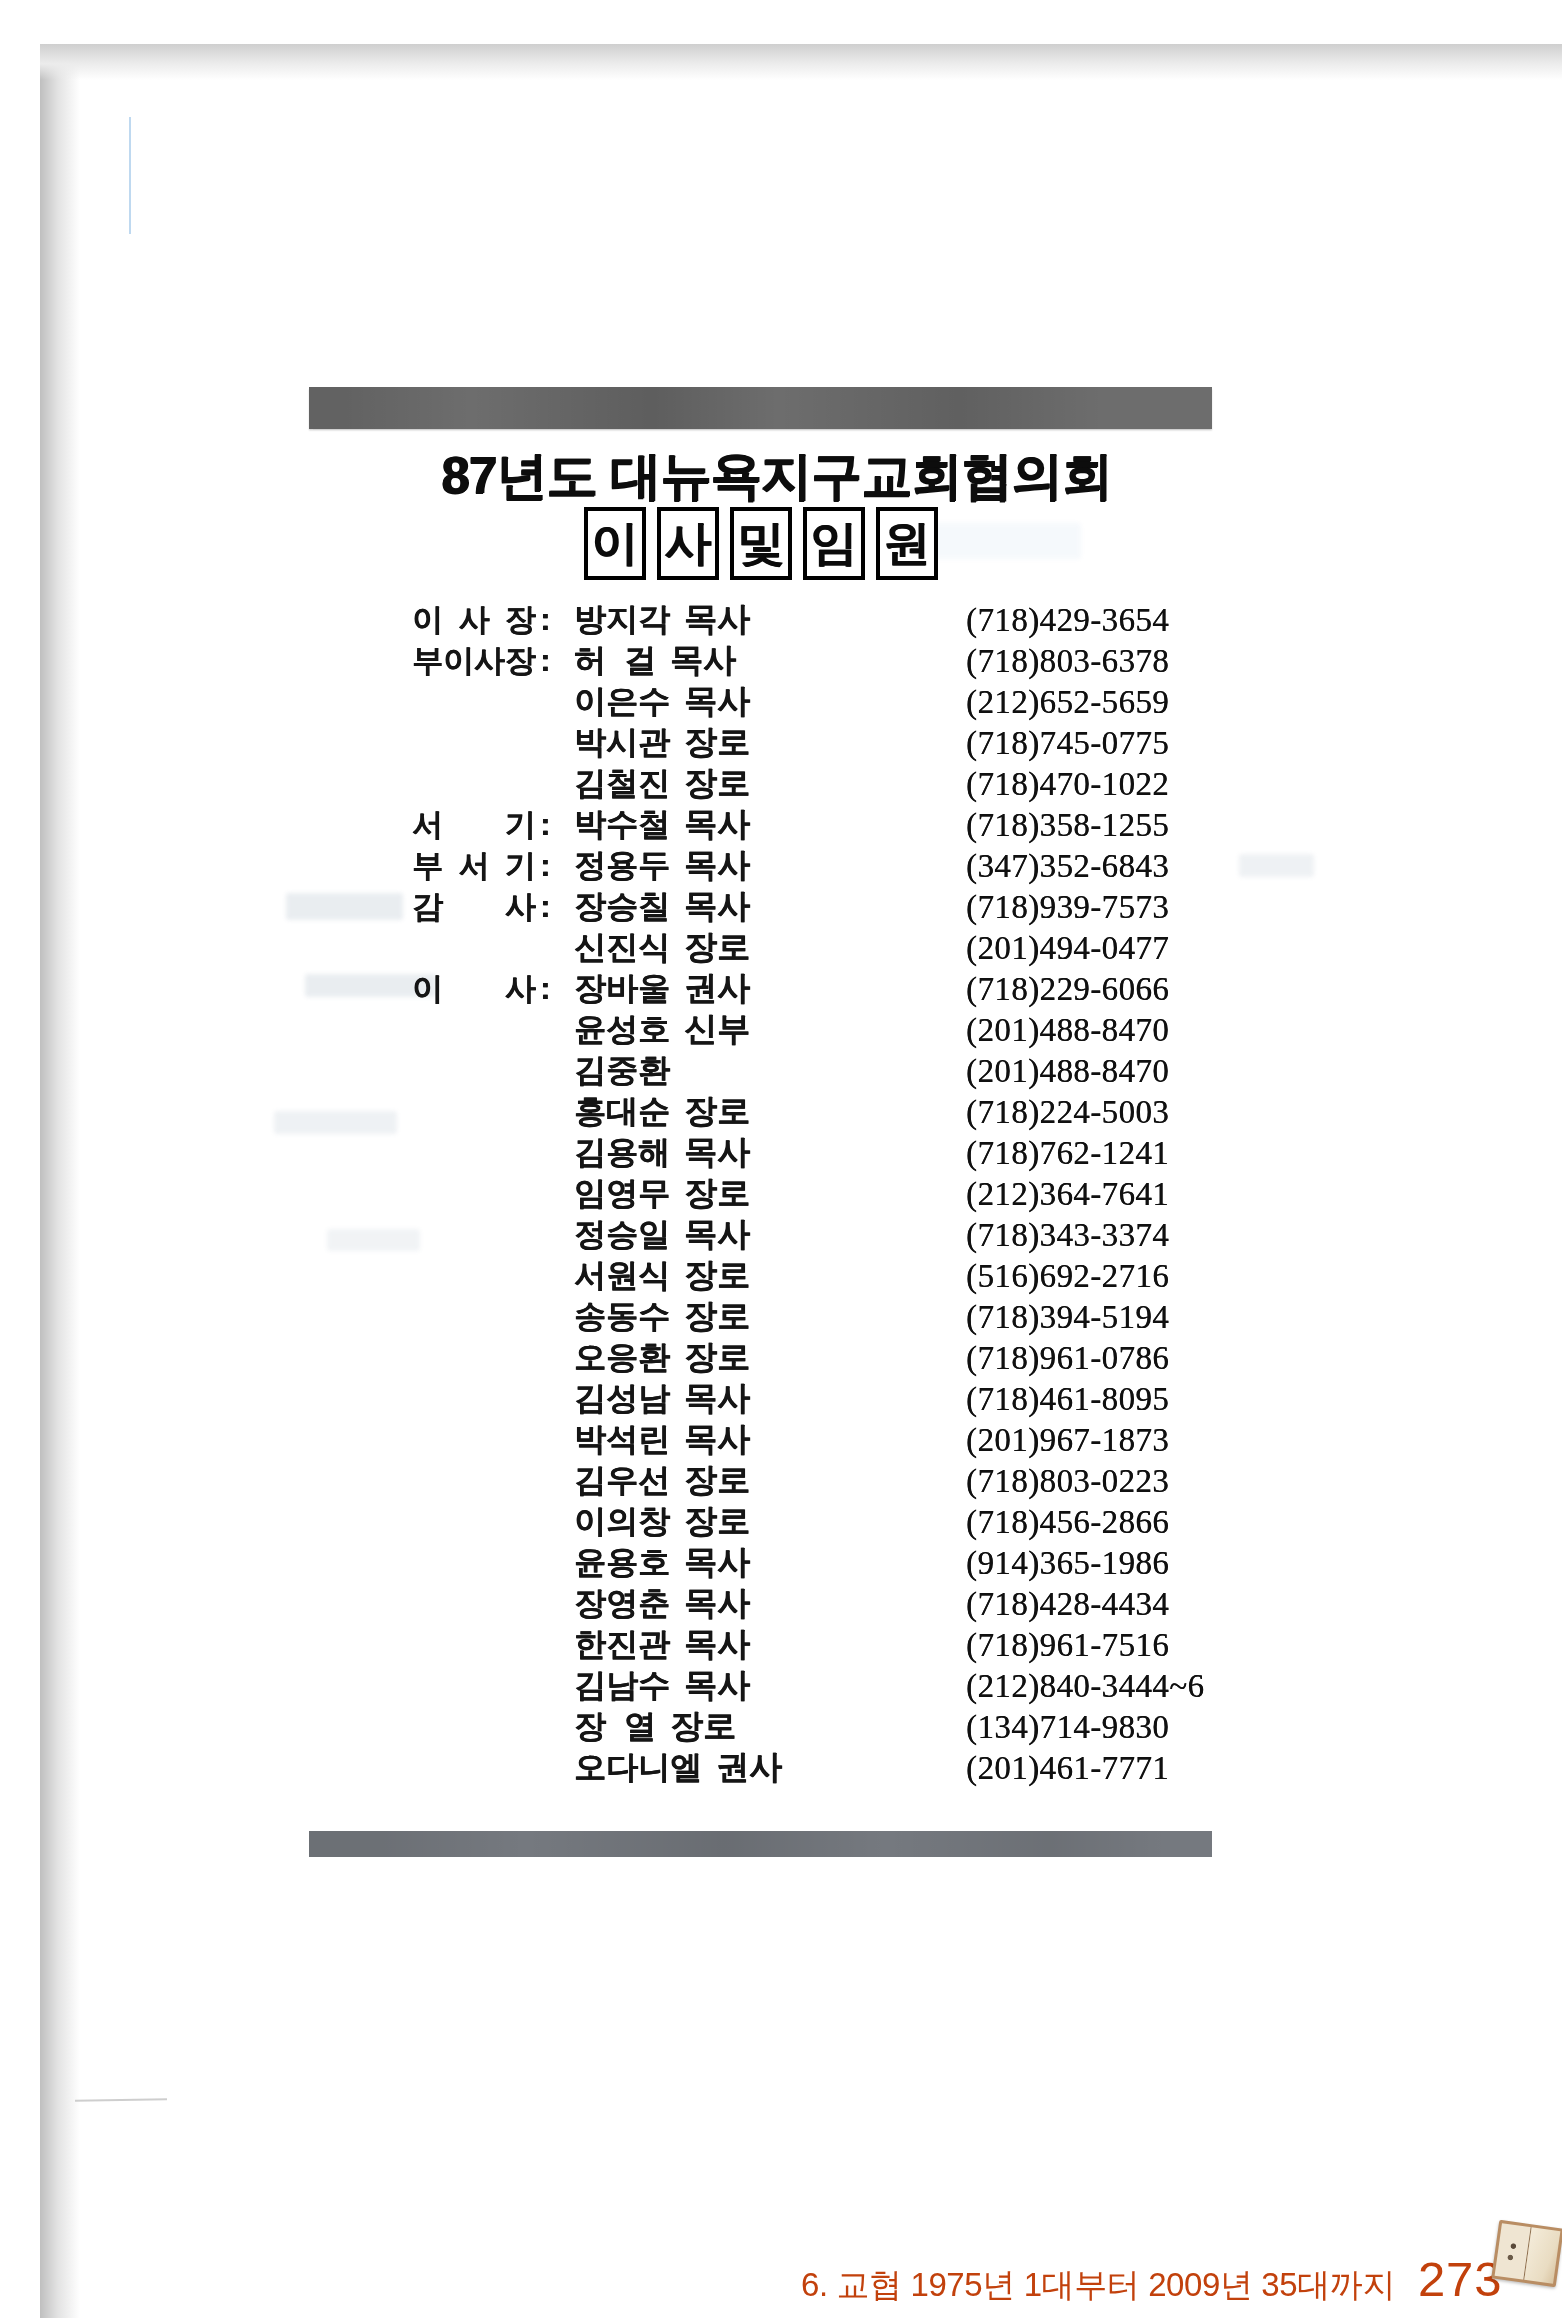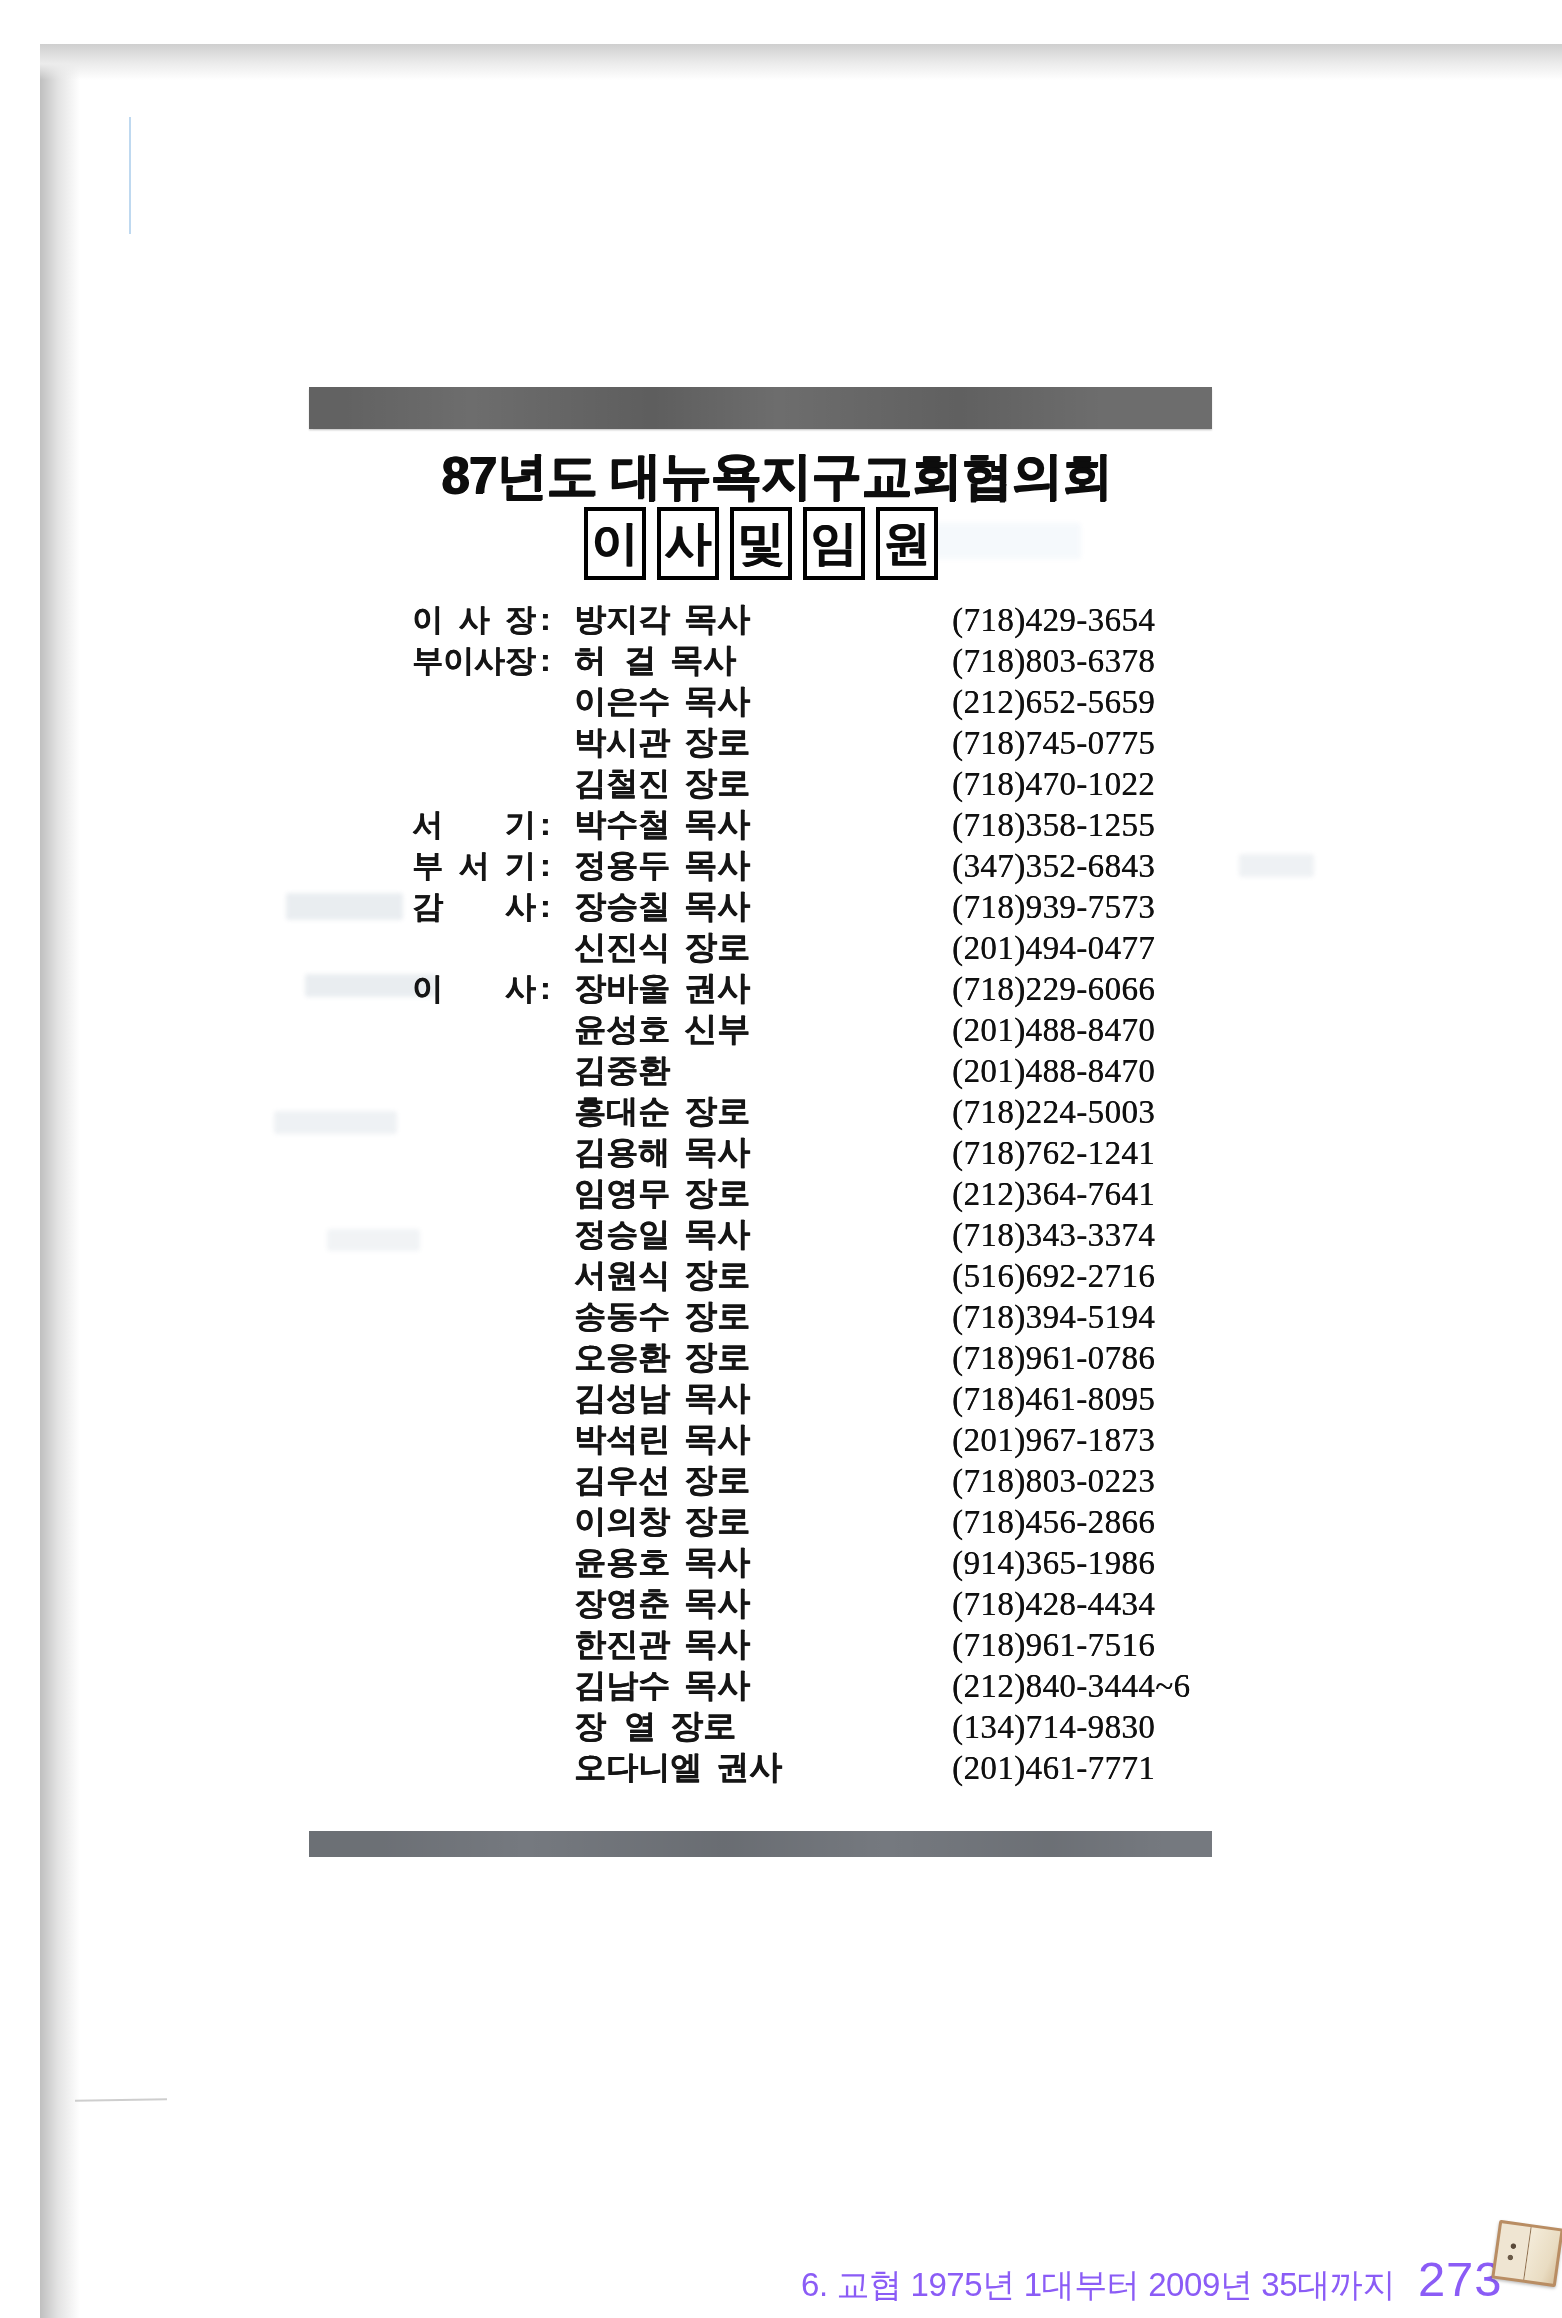--- a/index.html
+++ b/index.html
@@ -62,28 +62,28 @@
   .list{position:absolute;left:412px;top:599px;width:864px;}
   .row{position:relative;height:41px;display:flex;align-items:center;
     font-size:31px;font-weight:700;color:#151515;
     text-shadow:0.5px 0 0 currentColor;}
   .role{display:inline-flex;justify-content:space-between;width:123px;
     letter-spacing:-0.8px;flex:none;}
   .colon{flex:none;width:14px;margin-left:3.1px;text-align:center;}
   .colon.hidden{visibility:hidden;}
   .name{flex:none;margin-left:22px;white-space:pre;font-size:32px;}
   .mtitle{flex:none;margin-left:14px;font-size:33px;}
-  .phone{position:absolute;left:540px;top:50%;transform:translateY(-50%);
+  .phone{position:absolute;left:554px;top:50%;transform:translateY(-50%);
     font-family:"Liberation Serif",serif;font-size:33px;font-weight:400;
     letter-spacing:0.4px;color:#101010;text-shadow:0.3px 0 0 currentColor;
     white-space:nowrap;}
 
   
   .footer{position:absolute;left:801px;top:2251px;display:flex;
-    align-items:baseline;color:#8b5cf6;white-space:nowrap;}
+    align-items:baseline;color:#c2410c;white-space:nowrap;}
   .footer-label{font-size:33px;font-weight:400;letter-spacing:-0.4px;}
   .footer-page{font-size:49px;font-weight:400;margin-left:23px;letter-spacing:0.8px;}
 
   
   .book-icon{position:absolute;left:1495px;top:2224px;width:65px;height:59px;
     transform:rotate(8deg);background:#b98d63;border-radius:2.3px;
     box-shadow:0 1.6px 3.1px rgba(0,0,0,.25);display:flex;padding:3.1px;box-sizing:border-box;}
   .book-left,.book-right{flex:1;background:#efe5d2;position:relative;}
   .book-left{border-right:1.6px solid #8a6b4a;
     background-image:radial-gradient(circle 2.3px at 50% 40%,#5a4a3a 0 2.3px,transparent 3.1px),

